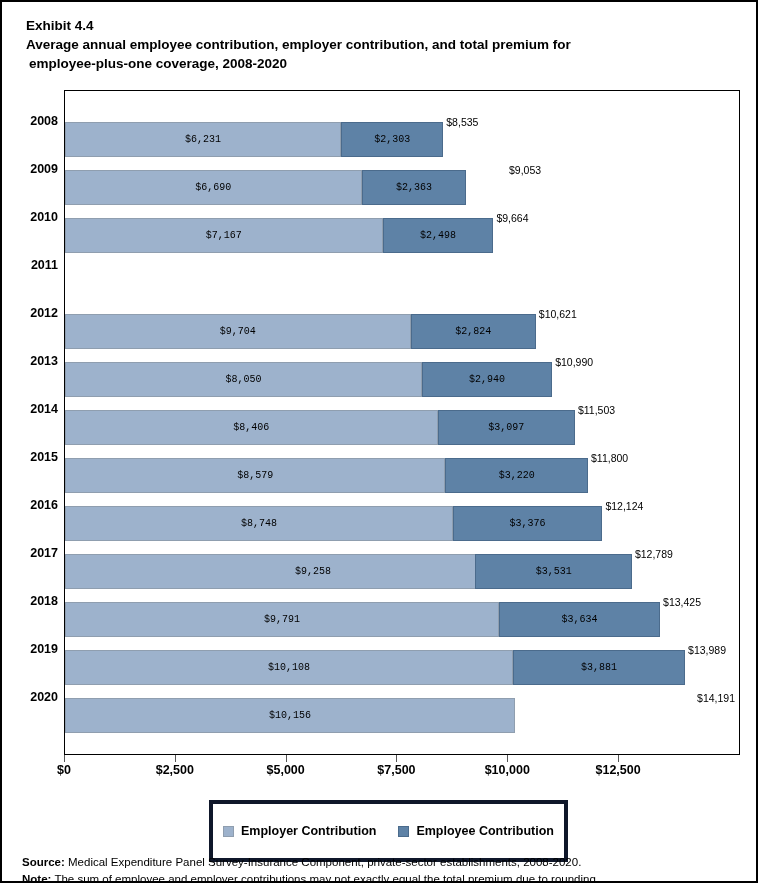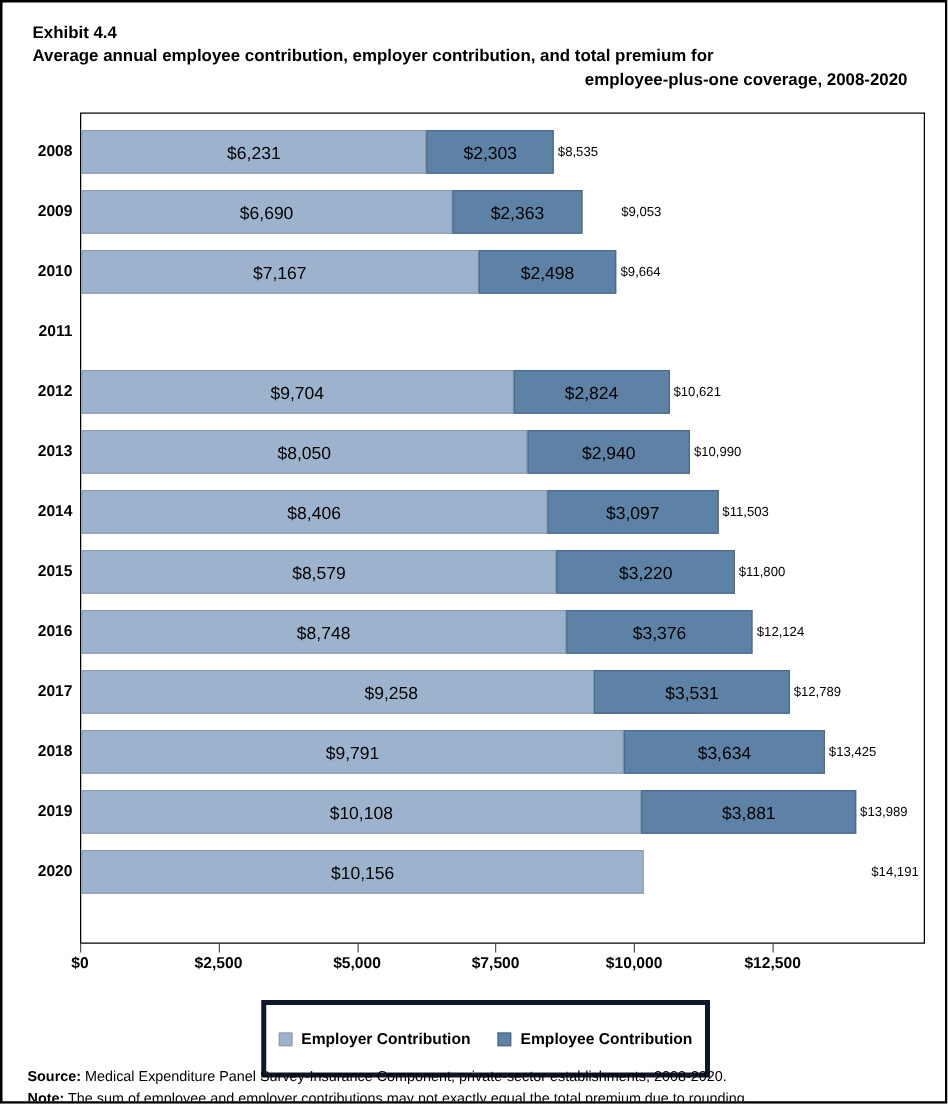--- a/index.html
+++ b/index.html
@@ -27,21 +27,21 @@
     top: 14px;
     width: 700px;
   }
   .title-line {
     font-size: 13.5px;
     font-weight: bold;
     color: #000000;
     line-height: 19px;
     white-space: pre;
   }
-  .title-line.indent { padding-left: 3px; text-align: right; }
+  .title-line.indent { padding-left: 3px; }
 
   
   #plot-frame {
     position: absolute;
     left: 62px;
     top: 88px;
     width: 676px;
     height: 665px;
     box-sizing: border-box;
     border: 1px solid #000000;
@@ -56,30 +56,31 @@
   }
 
   
   .row {
     position: absolute;
     left: 0;
     height: 35px;
   }
   .seg {
     position: absolute;
-    top: 0;
+    top: 18px;
     height: 35px;
     box-sizing: border-box;
     display: flex;
     align-items: center;
     justify-content: center;
-    font-size: 14px;
+    font-size: 10px;
     color: #000000;
     overflow: hidden;
     white-space: nowrap;
+    font-family: Liberation Mono, monospace;
   }
   .seg-employer {
     background: #9DB2CC;
     border: 1px solid #8F9EAF;
   }
   .seg-employee {
     background: #5E82A6;
     border: 1px solid #4B6B8C;
   }
   .total-label {
@@ -226,21 +227,21 @@
   <div id="plot-frame">
     <div id="plot-inner">
         <div class="row" style="top: 13px; width: 676px;">
           <div class="seg seg-employer" style="left: 0px; width: 276.207px;">$6,231</div>
           <div class="seg seg-employee" style="left: 276.207px; width: 102.087px;">$2,303</div>
           <div class="total-label" style="left: 378.294px;">$8,535</div>
         </div>
         <div class="row" style="top: 61px; width: 676px;">
           <div class="seg seg-employer" style="left: 0px; width: 296.553px;">$6,690</div>
           <div class="seg seg-employee" style="left: 296.553px; width: 104.747px;">$2,363</div>
-          <div class="total-label" style="left: 412px; padding-left: 20px;">$9,053</div>
+          <div class="total-label" style="left: 424px; padding-left: 20px;">$9,053</div>
         </div>
         <div class="row" style="top: 109px; width: 676px;">
           <div class="seg seg-employer" style="left: 0px; width: 317.698px;">$7,167</div>
           <div class="seg seg-employee" style="left: 317.698px; width: 110.731px;">$2,498</div>
           <div class="total-label" style="left: 428.429px;">$9,664</div>
         </div>
         <div class="row" style="top: 205px; width: 676px;">
           <div class="seg seg-employer" style="left: 0px; width: 345.624px;">$9,704</div>
           <div class="seg seg-employee" style="left: 345.624px; width: 125.182px;">$2,824</div>
           <div class="total-label" style="left: 470.806px; text-align: center;">$10,621</div>

